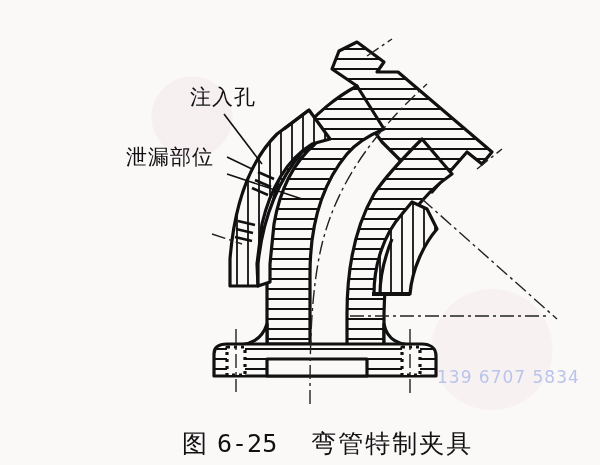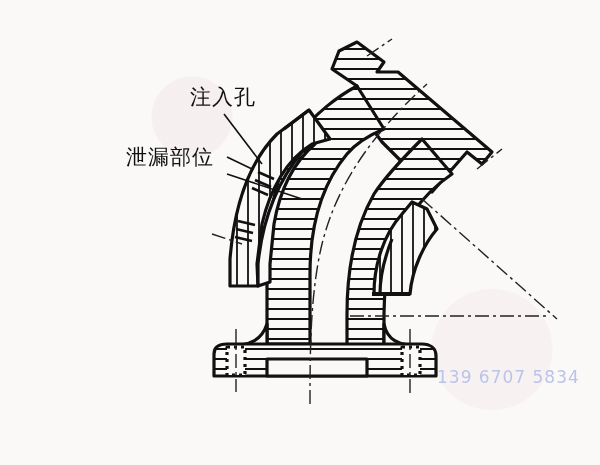--- a/index.html
+++ b/index.html
@@ -115,13 +115,16 @@
     </g>
   </svg>
 
   <div class="label inject">注入孔</div>
   <div class="label leak">泄漏部位</div>
 
   <div class="watermark">
     <div class="wm-phone">139 6707 5834</div>
   </div>
 
+  <div class="caption">
+    <span>图</span><span class="fig-no">6-25</span><span class="fig-title">弯管特制夹具</span>
+  </div>
 </div>
 
 </body></html>

